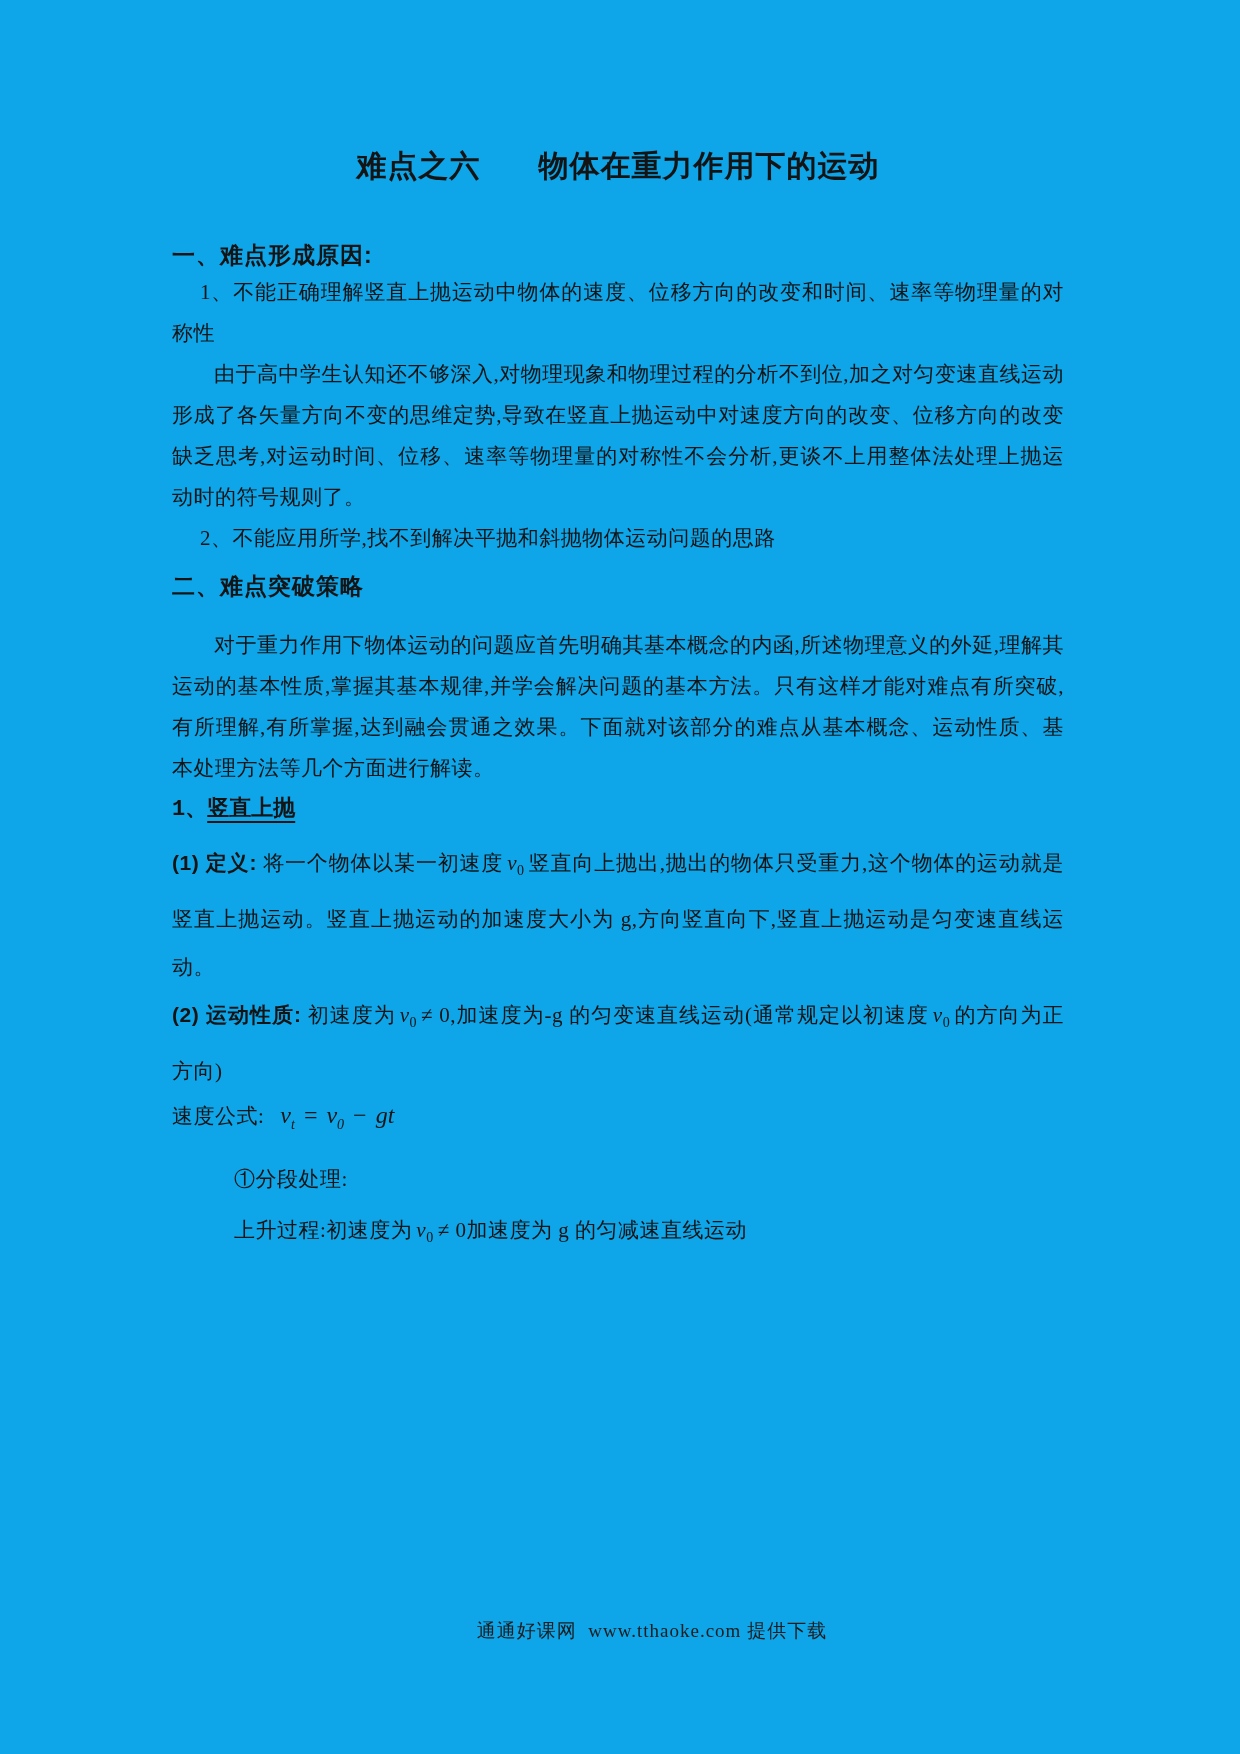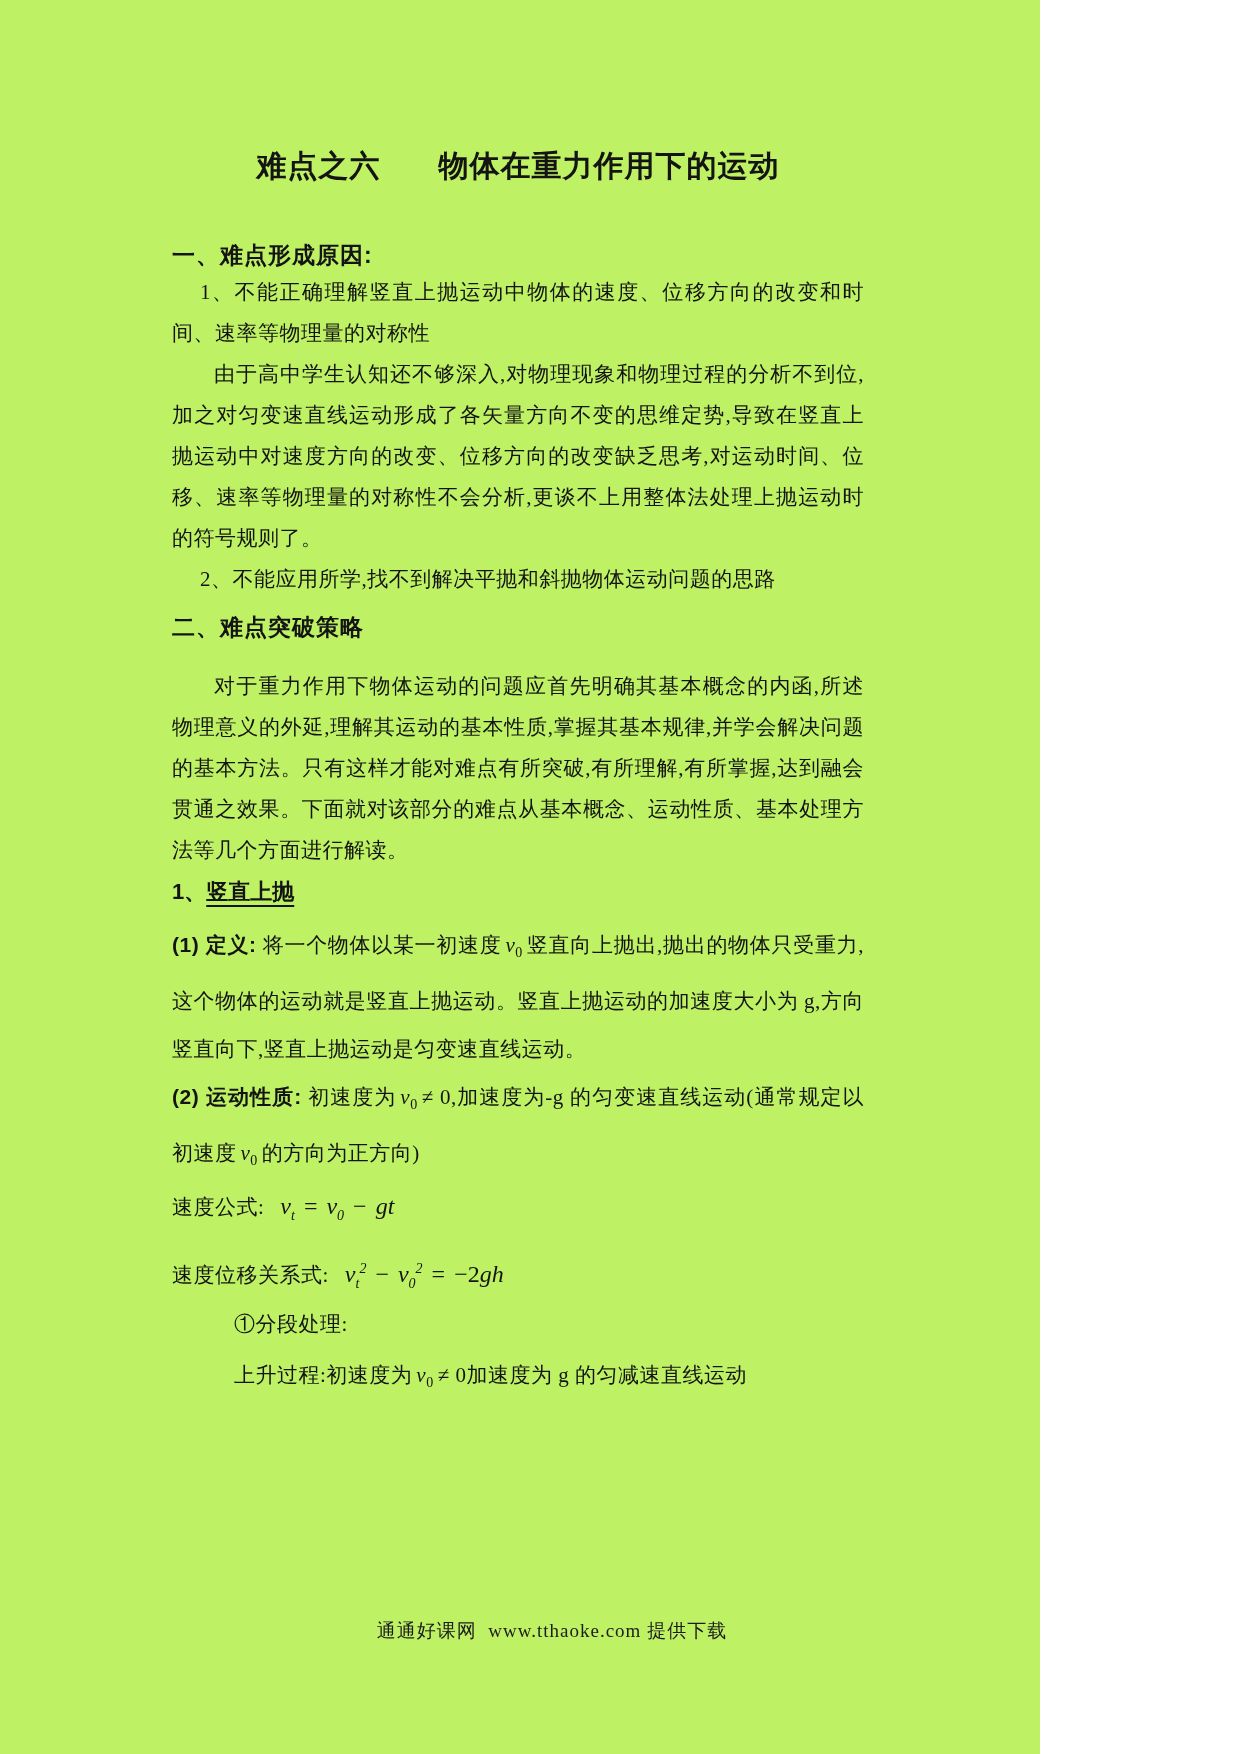--- a/index.html
+++ b/index.html
@@ -1,28 +1,28 @@
 <!DOCTYPE html>
 <html><head>
 <meta charset="utf-8">
 <style>
   html,body{margin:0;padding:0;background:#ffffff;}
-  .page{position:relative;width:1040px;height:1754px;background:#bef264;color:#141414;
+  .page{position:relative;width:1240px;height:1754px;background:#0ea5e9;color:#141414;
         font-family:"Liberation Serif",serif;overflow:hidden;}
   .content{padding:146px 176px 0 172px;}
   .title{margin:0 0 54px 0;text-align:center;font-size:30px;line-height:40px;
          font-weight:bold;letter-spacing:1px;}
   .title-gap{display:inline-block;width:58px;}
   .h-major{margin:0 0 2px 0;font-family:"Liberation Sans",sans-serif;font-weight:bold;
            font-size:23px;line-height:30px;letter-spacing:1px;}
   .h2-strategy{margin:12px 0 24px 0;}
   .para{margin:0;font-size:21px;line-height:41px;text-align:justify;letter-spacing:0.5px;}
   .item{text-indent:28px;}
   .pindent{text-indent:42px;}
-  .h-sub{margin:6px 0 14px 0;font-family:Liberation Sans, sans-serif;font-weight:bold;
+  .h-sub{margin:6px 0 14px 0;font-family:Liberation Mono, monospace;font-weight:bold;
          font-size:22px;line-height:30px;}
   .h-sub .u{text-decoration:underline;text-decoration-thickness:2px;text-underline-offset:6px;}
   .h-sub2{margin:8px 0 14px 0;font-family:"Liberation Sans",sans-serif;font-weight:bold;
           font-size:22px;line-height:30px;}
   .h-rules{margin:8px 0 16px 0;}
   .h-method{margin:16px 0 12px 0;}
   .math-line{line-height:48px;}
   .blabel{font-family:"Liberation Sans",sans-serif;font-weight:bold;margin-right:6px;}
   .mvar{font-family:"Liberation Serif",serif;margin:8px 4px;white-space:nowrap;}
   .mvar i{font-style:italic;}
@@ -66,21 +66,20 @@
     <h3 class="h-sub"><span>1、</span><span class="u">竖直上抛</span></h3>
 
     <p class="para math-line"><span class="blabel">(1) 定义:</span><span>将一个物体以某一初速度</span><span class="mvar"><i>v</i><sub>0</sub></span><span>竖直向上抛出,抛出的物体只受重力,这个物体的运动就是竖直上抛运动。竖直上抛运动的加速度大小为 g,方向竖直向下,竖直上抛运动是匀变速直线运动。</span></p>
 
     <p class="para math-line"><span class="blabel">(2) 运动性质:</span><span>初速度为</span><span class="mvar"><i>v</i><sub>0</sub></span><span>≠ 0</span><span>,加速度为-g 的匀变速直线运动(通常规定以初速度</span><span class="mvar"><i>v</i><sub>0</sub></span><span>的方向为正方向)</span></p>
 
 
     <div class="formula"><span class="flabel">速度公式:</span><span class="math"><i>v</i><sub>t</sub><span class="op">=</span><i>v</i><sub>0</sub><span class="op">−</span><i>gt</i></span></div>
 
 
-    <div class="formula formula-last"><span class="flabel">速度位移关系式:</span><span class="math"><i>v</i><sub>t</sub><sup>2</sup><span class="op">−</span><i>v</i><sub>0</sub><sup>2</sup><span class="op">=</span><span class="up">−2</span><i>gh</i></span></div>
 
 
     <p class="para ind3">①分段处理:</p>
 
     <p class="para ind3 math-line rise"><span>上升过程:初速度为</span><span class="mvar"><i>v</i><sub>0</sub></span><span>≠ 0</span><span>加速度为 g 的匀减速直线运动</span></p>
 
   </div>
 
   <div class="footer">通通好课网  www.tthaoke.com 提供下载</div>
 </div>

